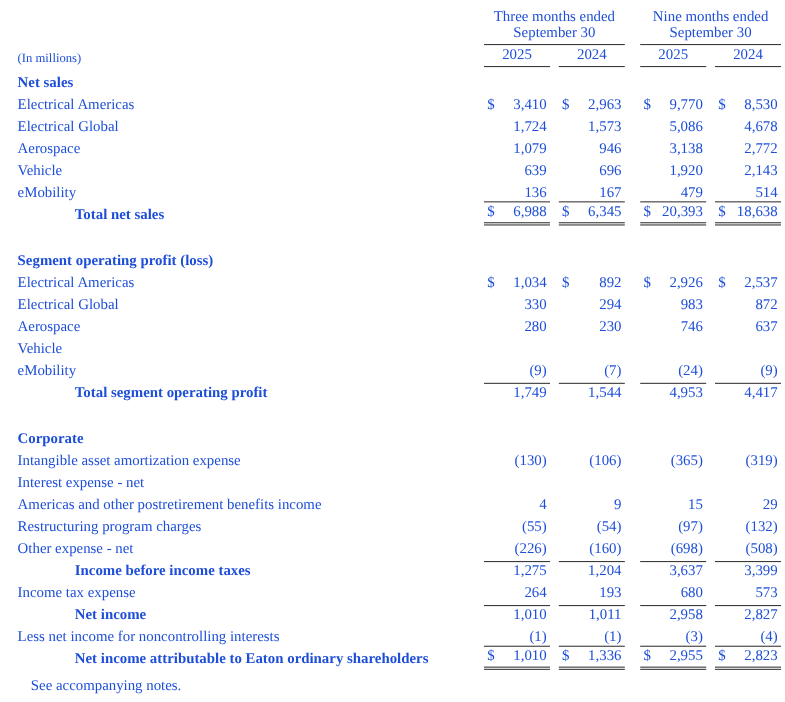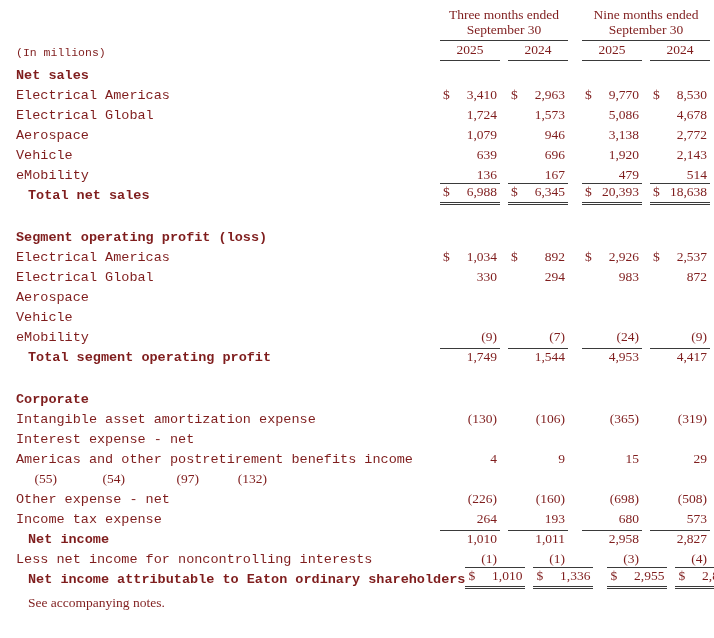--- a/index.html
+++ b/index.html
@@ -1,24 +1,24 @@
 <!DOCTYPE html>
 <html><head>
 <meta charset="utf-8">
 <style>
   html,body { margin:0; padding:0; background:#ffffff; }
   .page {
     width:714px; height:638px; box-sizing:border-box;
     font-family:"Liberation Serif", serif;
-    font-size:13.5px; color:#7f1d1d;
+    font-size:13.5px; color:#1d4ed8;
     padding:8px 0 0 0; position:relative; overflow:hidden;
   }
   .row { display:flex; align-items:flex-end; height:20px; }
-  .label-cell { flex:1; padding-left:16px; padding-bottom:2px; white-space:nowrap;font-family:Liberation Mono, monospace; }
-  .label-cell.indent { padding-left:28px; }
+  .label-cell { flex:1; padding-left:16px; padding-bottom:2px; white-space:nowrap; }
+  .label-cell.indent { padding-left:40px;margin-left:28px; }
   .bold { font-weight:700; }
   .small { font-size:11.5px; }
   .cols { display:flex; padding-right:4px; }
   .col {
     width:60px; box-sizing:border-box; display:flex;
     justify-content:space-between; align-items:flex-end;
     padding:0 3px 2px 3px;
   }
   .col.c1 { margin-left:8px; }
   .col.c2 { margin-left:14px; }
@@ -240,20 +240,38 @@
             <span class="num">983</span>
           </div>
           <div class="col c3">
             <span class="dollar"></span>
             <span class="num">872</span>
           </div>
         </div>
       </div>
       <div class="row">
         <div class="label-cell">Aerospace</div>
+        <div class="cols">
+          <div class="col c0">
+            <span class="dollar"></span>
+            <span class="num">280</span>
+          </div>
+          <div class="col c1">
+            <span class="dollar"></span>
+            <span class="num">230</span>
+          </div>
+          <div class="col c2">
+            <span class="dollar"></span>
+            <span class="num">746</span>
+          </div>
+          <div class="col c3">
+            <span class="dollar"></span>
+            <span class="num">637</span>
+          </div>
+        </div>
       </div>
       <div class="row">
         <div class="label-cell">Vehicle</div>
       </div>
       <div class="row">
         <div class="label-cell">eMobility</div>
         <div class="cols">
           <div class="col c0">
             <span class="dollar"></span>
             <span class="num">(9)</span>
@@ -336,20 +354,21 @@
             <span class="dollar"></span>
             <span class="num">15</span>
           </div>
           <div class="col c3">
             <span class="dollar"></span>
             <span class="num">29</span>
           </div>
         </div>
       </div>
       <div class="row">
+        <div class="label-cell">Restructuring program charges</div>
         <div class="cols">
           <div class="col c0">
             <span class="dollar"></span>
             <span class="num">(55)</span>
           </div>
           <div class="col c1">
             <span class="dollar"></span>
             <span class="num">(54)</span>
           </div>
           <div class="col c2">
@@ -373,20 +392,41 @@
             <span class="dollar"></span>
             <span class="num">(160)</span>
           </div>
           <div class="col c2">
             <span class="dollar"></span>
             <span class="num">(698)</span>
           </div>
           <div class="col c3">
             <span class="dollar"></span>
             <span class="num">(508)</span>
+          </div>
+        </div>
+      </div>
+      <div class="row">
+        <div class="label-cell bold indent">Income before income taxes</div>
+        <div class="cols">
+          <div class="col c0 rt">
+            <span class="dollar"></span>
+            <span class="num">1,275</span>
+          </div>
+          <div class="col c1 rt">
+            <span class="dollar"></span>
+            <span class="num">1,204</span>
+          </div>
+          <div class="col c2 rt">
+            <span class="dollar"></span>
+            <span class="num">3,637</span>
+          </div>
+          <div class="col c3 rt">
+            <span class="dollar"></span>
+            <span class="num">3,399</span>
           </div>
         </div>
       </div>
       <div class="row">
         <div class="label-cell">Income tax expense</div>
         <div class="cols">
           <div class="col c0">
             <span class="dollar"></span>
             <span class="num">264</span>
           </div>

